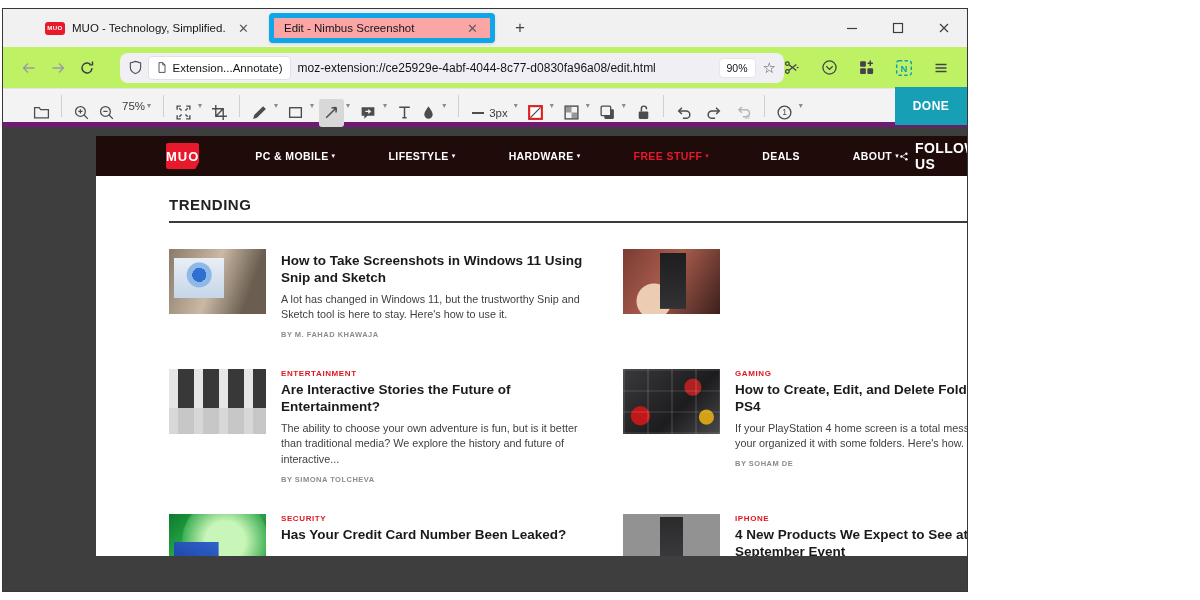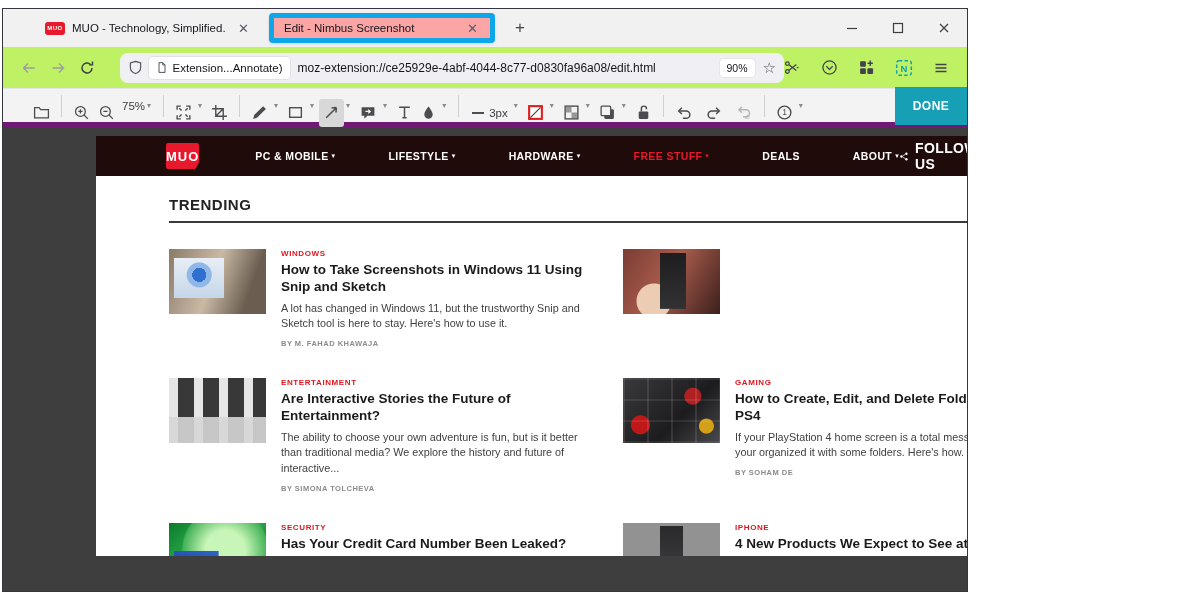--- a/index.html
+++ b/index.html
@@ -425,21 +425,20 @@
 
         <div class="muo-content">
           <div class="trending">TRENDING</div>
           <div class="trending-rule"></div>
 
           <div class="article-grid">
 
             <div class="article">
               <div class="thumb thumb-0"></div>
               <div class="art-text">
-                <div class="cat">WINDOWS</div>
                 <div class="title">How to Take Screenshots in Windows 11 Using Snip and Sketch</div>
                 <div class="excerpt">A lot has changed in Windows 11, but the trustworthy Snip and Sketch tool is here to stay. Here's how to use it.</div>
                 <div class="byline">BY M. FAHAD KHAWAJA</div>
               </div>
             </div>
 
             <div class="article">
               <div class="thumb thumb-1"></div>
             </div>
 

